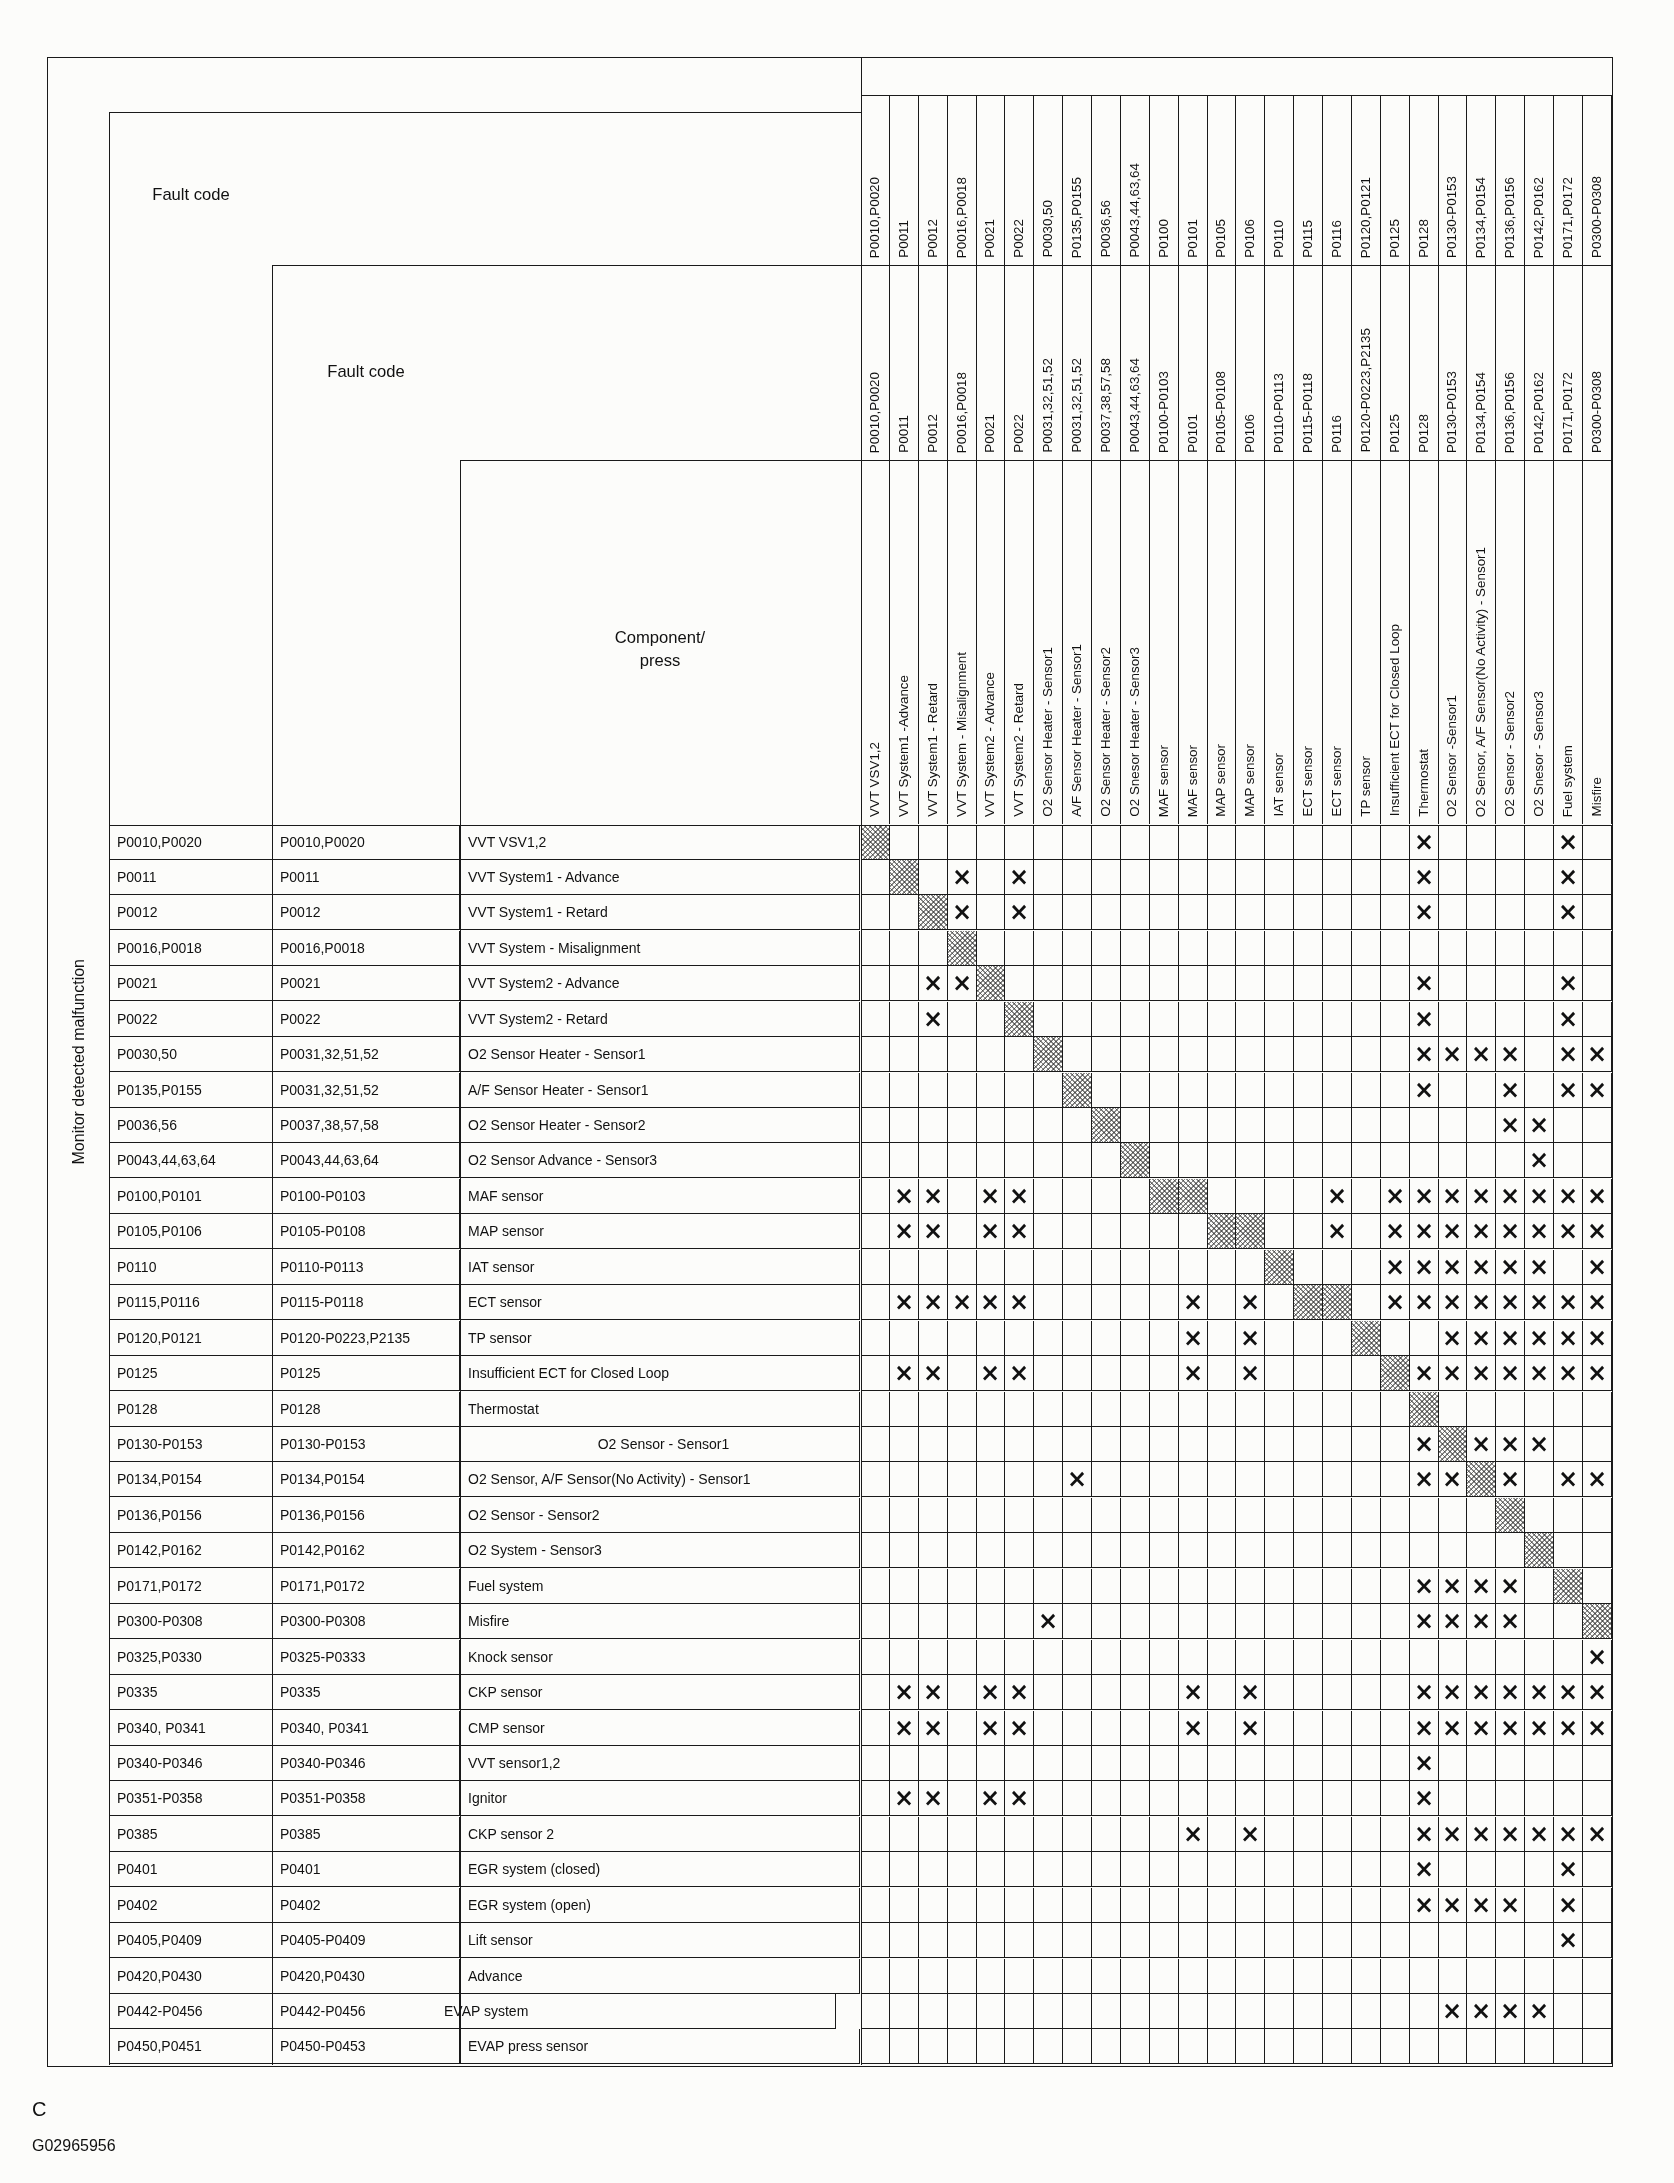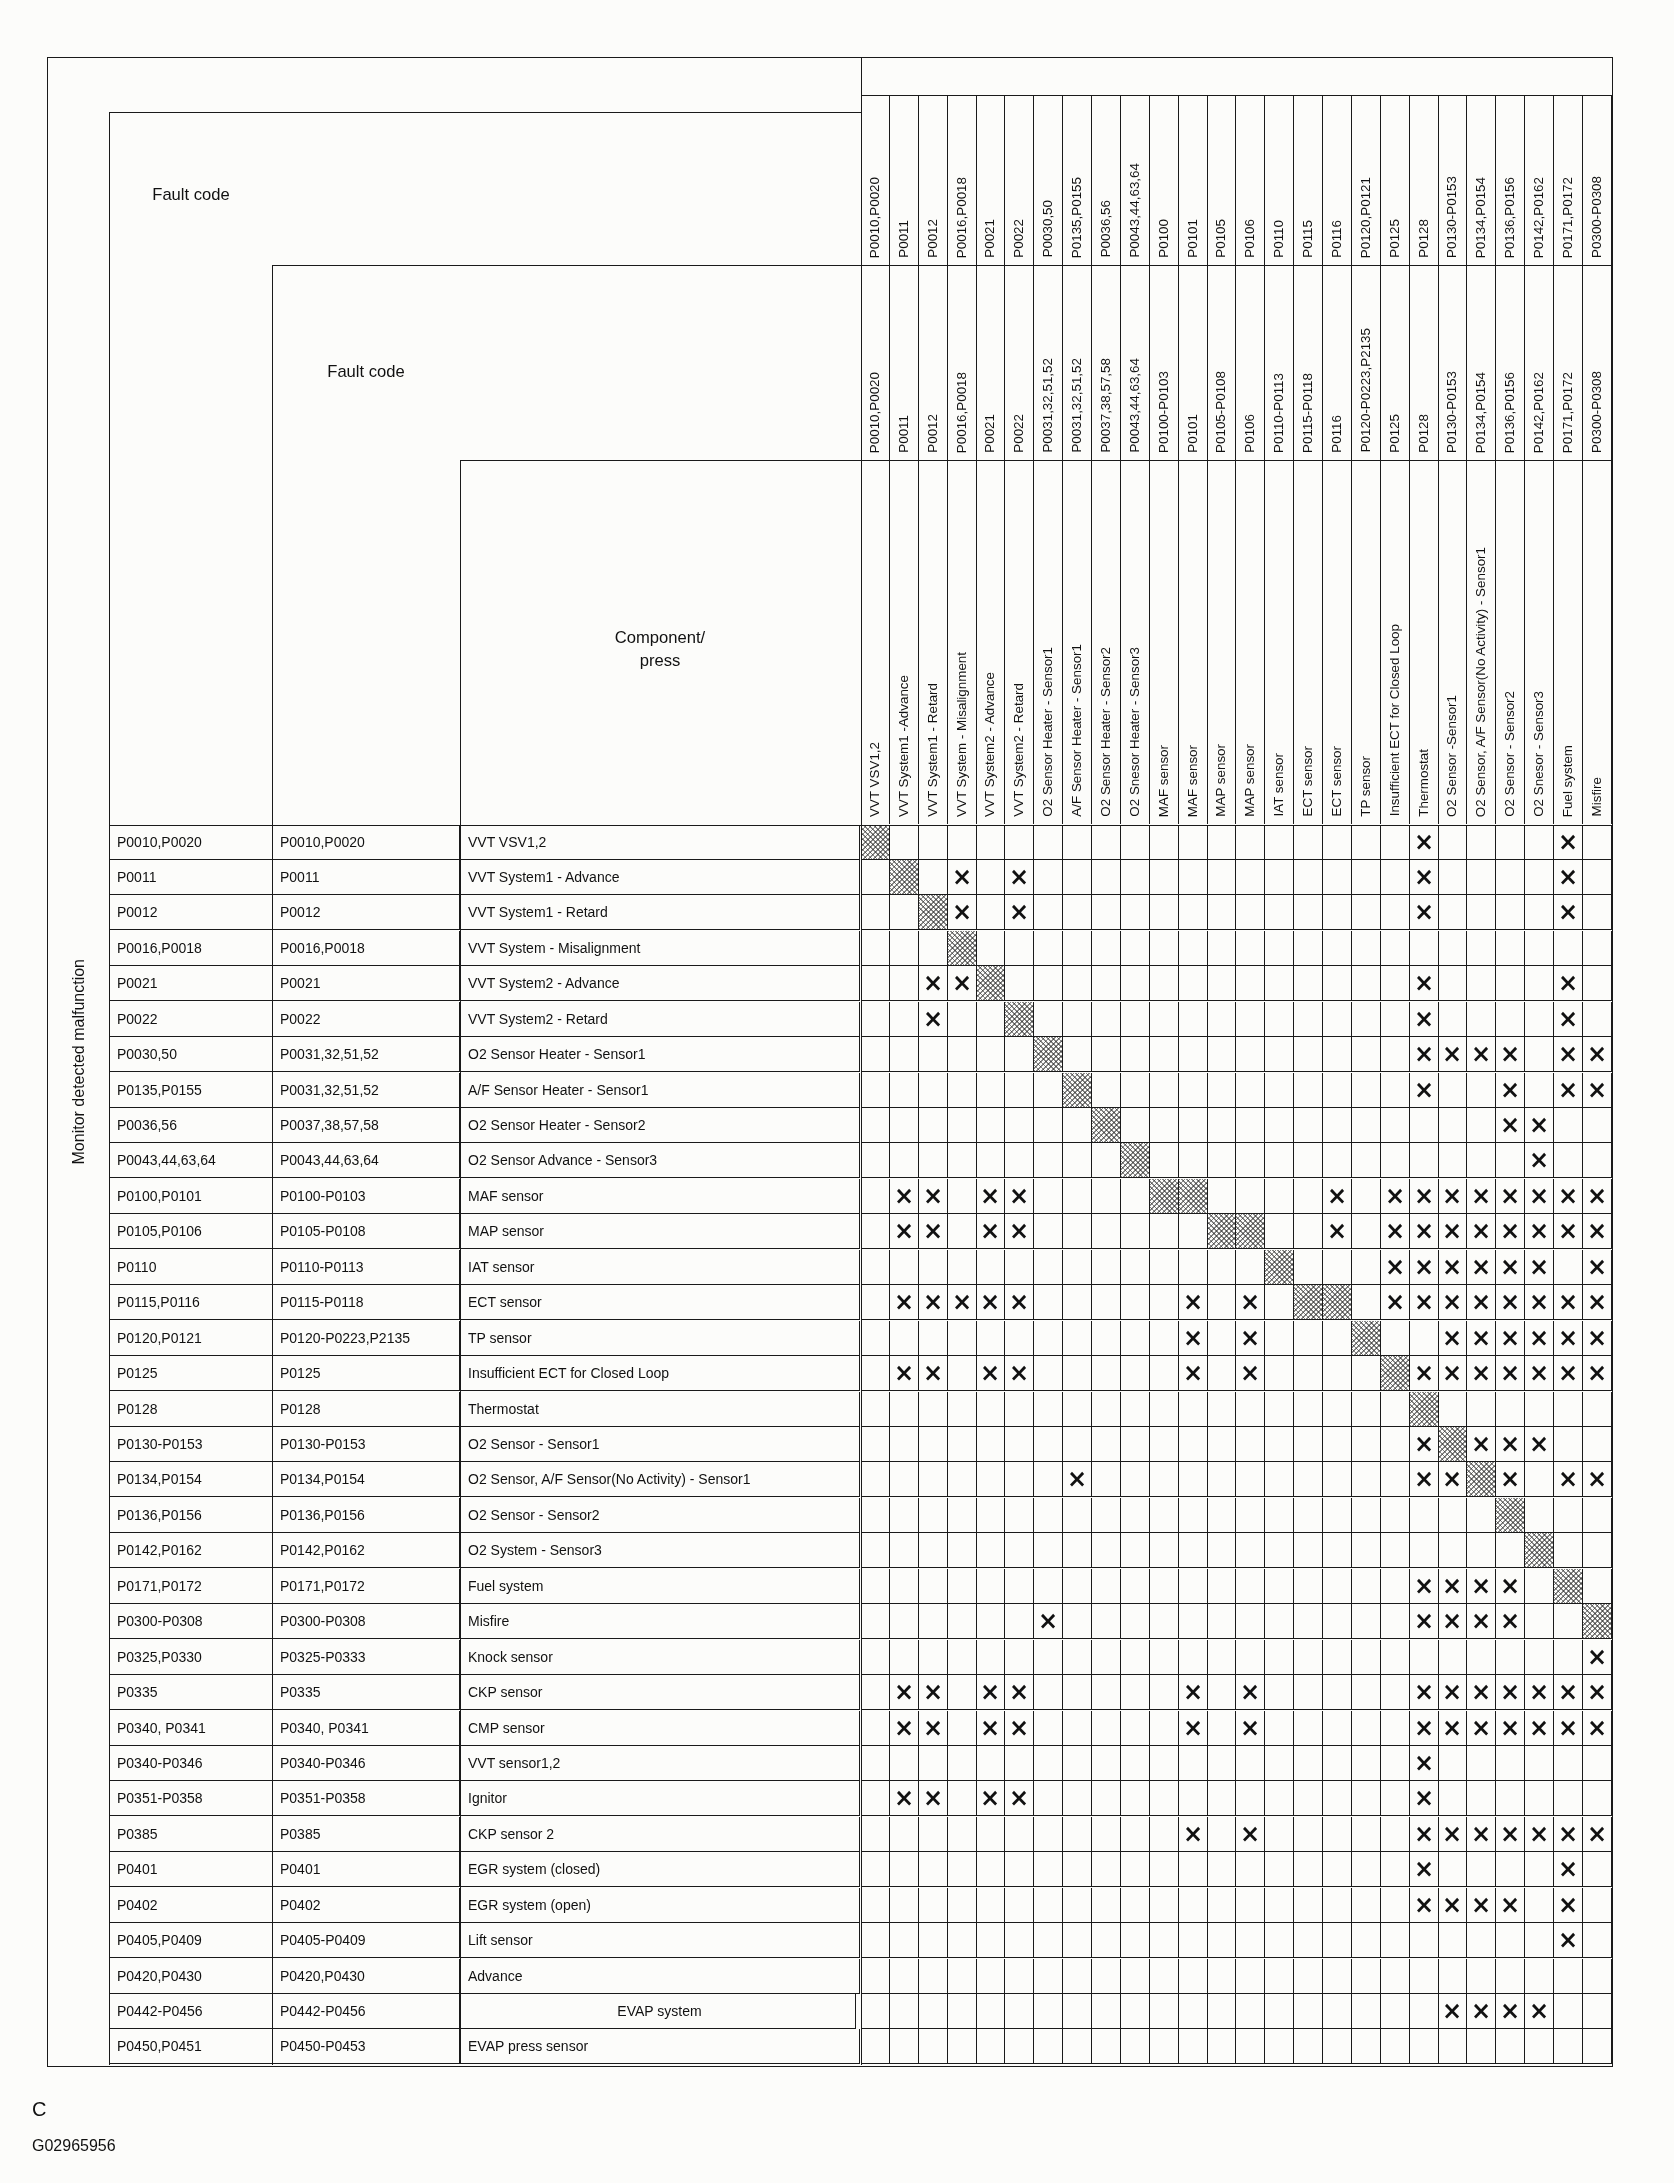--- a/index.html
+++ b/index.html
@@ -1093,21 +1093,21 @@
       <div class="cell mcell" style="left: 1496px; top: 1392px; width: 29px; height: 35px;"></div>
       <div class="cell mcell" style="left: 1525px; top: 1392px; width: 29px; height: 35px;"></div>
       <div class="cell mcell" style="left: 1554px; top: 1392px; width: 29px; height: 35px;"></div>
       <div class="cell mcell" style="left: 1583px; top: 1392px; width: 29px; height: 35px;"></div>
       <div class="cell labelcell" style="left: 109px; top: 1427px; width: 164px; height: 35px;">
         <span>P0130-P0153</span>
       </div>
       <div class="cell labelcell" style="left: 272px; top: 1427px; width: 188px; height: 35px;">
         <span>P0130-P0153</span>
       </div>
-      <div class="cell labelcell" style="left: 460px; top: 1427px; width: 400px; height: 35px;">
+      <div class="cell labelcell" style="left: 460px; top: 1427px; width: 400px; height: 35px; justify-content: center;">
         <span>O2 Sensor - Sensor1</span>
       </div>
       <div class="cell mcell" style="left: 861px; top: 1427px; width: 29px; height: 35px;"></div>
       <div class="cell mcell" style="left: 890px; top: 1427px; width: 29px; height: 35px;"></div>
       <div class="cell mcell" style="left: 919px; top: 1427px; width: 29px; height: 35px;"></div>
       <div class="cell mcell" style="left: 948px; top: 1427px; width: 29px; height: 35px;"></div>
       <div class="cell mcell" style="left: 976px; top: 1427px; width: 29px; height: 35px;"></div>
       <div class="cell mcell" style="left: 1005px; top: 1427px; width: 29px; height: 35px;"></div>
       <div class="cell mcell" style="left: 1034px; top: 1427px; width: 29px; height: 35px;"></div>
       <div class="cell mcell" style="left: 1063px; top: 1427px; width: 29px; height: 35px;"></div>
@@ -1791,21 +1791,21 @@
       <div class="cell mcell" style="left: 1496px; top: 1959px; width: 29px; height: 35px;"></div>
       <div class="cell mcell" style="left: 1525px; top: 1959px; width: 29px; height: 35px;"></div>
       <div class="cell mcell" style="left: 1554px; top: 1959px; width: 29px; height: 35px;"></div>
       <div class="cell mcell" style="left: 1583px; top: 1959px; width: 29px; height: 35px;"></div>
       <div class="cell labelcell" style="left: 109px; top: 1994px; width: 164px; height: 35px;">
         <span>P0442-P0456</span>
       </div>
       <div class="cell labelcell" style="left: 272px; top: 1994px; width: 188px; height: 35px;">
         <span>P0442-P0456</span>
       </div>
-      <div class="cell labelcell" style="left: 456px; top: 1994px; width: 400px; height: 35px; justify-content: center;">
+      <div class="cell labelcell" style="left: 436px; top: 1994px; width: 400px; height: 35px;">
         <span>EVAP system</span>
       </div>
       <div class="cell mcell" style="left: 861px; top: 1994px; width: 29px; height: 35px;"></div>
       <div class="cell mcell" style="left: 890px; top: 1994px; width: 29px; height: 35px;"></div>
       <div class="cell mcell" style="left: 919px; top: 1994px; width: 29px; height: 35px;"></div>
       <div class="cell mcell" style="left: 948px; top: 1994px; width: 29px; height: 35px;"></div>
       <div class="cell mcell" style="left: 976px; top: 1994px; width: 29px; height: 35px;"></div>
       <div class="cell mcell" style="left: 1005px; top: 1994px; width: 29px; height: 35px;"></div>
       <div class="cell mcell" style="left: 1034px; top: 1994px; width: 29px; height: 35px;"></div>
       <div class="cell mcell" style="left: 1063px; top: 1994px; width: 29px; height: 35px;"></div>

